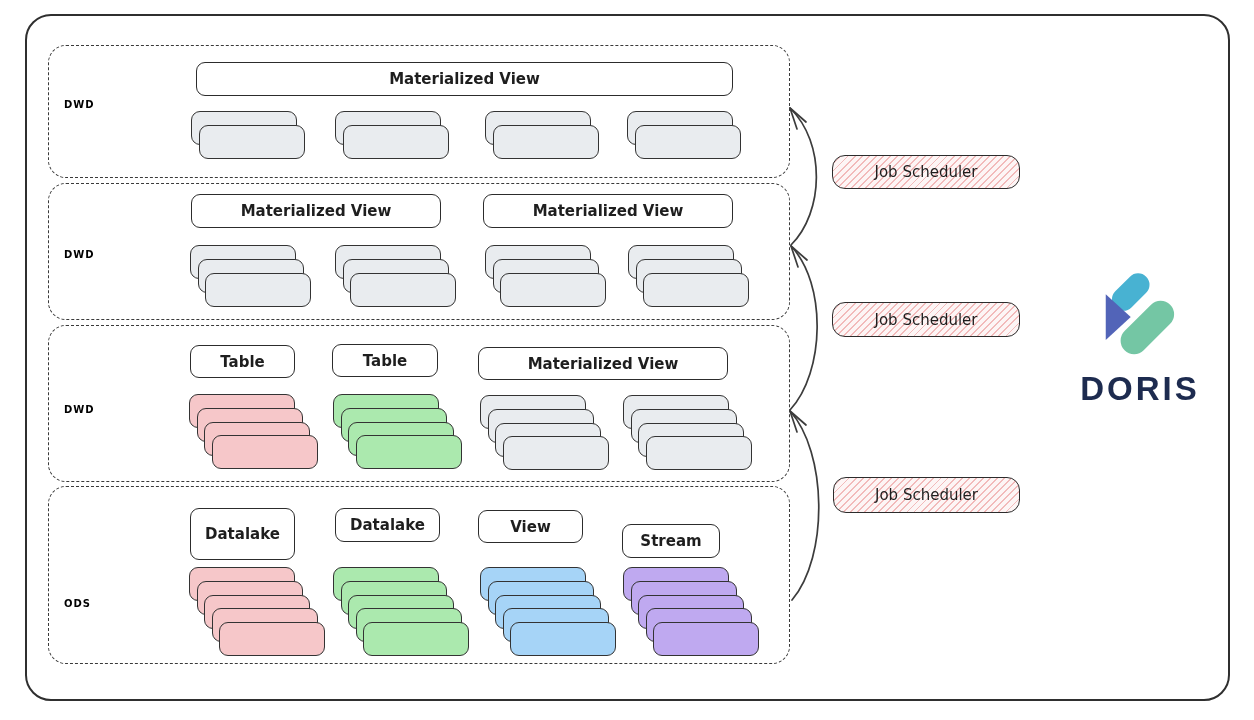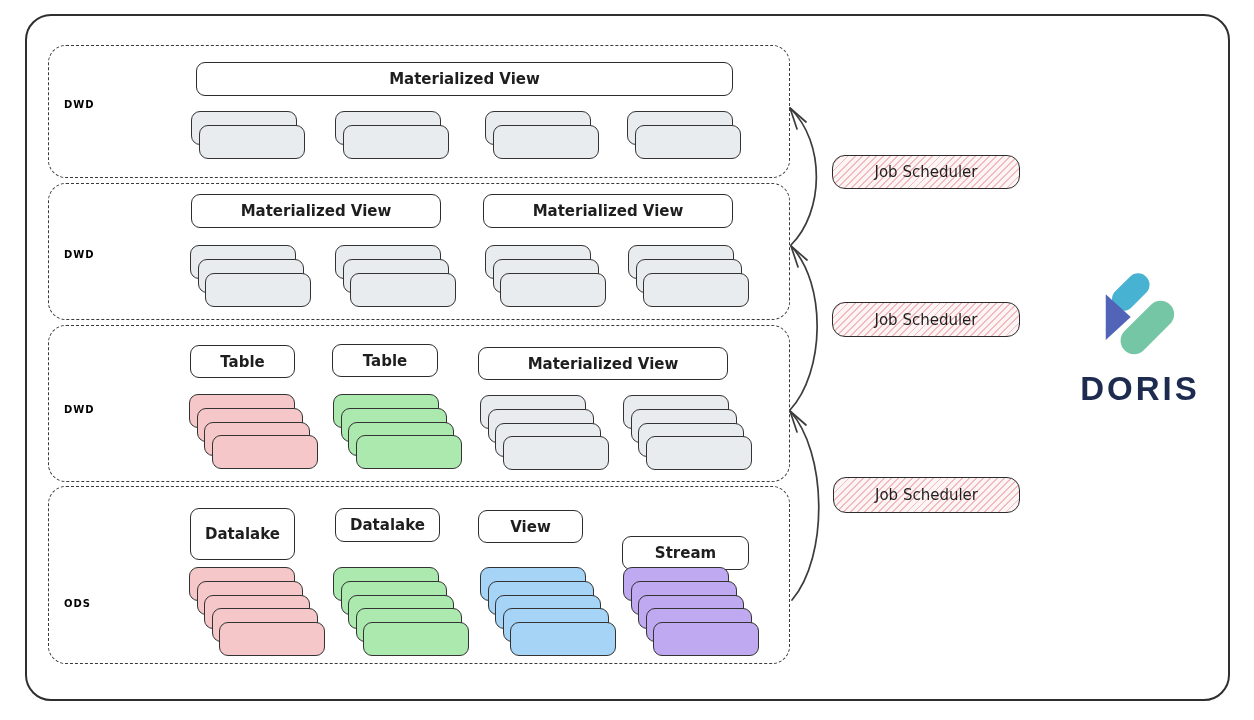--- a/index.html
+++ b/index.html
@@ -104,21 +104,21 @@
       <div class="card" style="left: 502.5px; top: 436.4px; width: 106px; height: 34px; background: rgb(233, 236, 239); z-index: 4;"></div>
       <div class="card" style="left: 623px; top: 395px; width: 106px; height: 34px; background: rgb(233, 236, 239); z-index: 1;"></div>
       <div class="card" style="left: 630.5px; top: 408.8px; width: 106px; height: 34px; background: rgb(233, 236, 239); z-index: 2;"></div>
       <div class="card" style="left: 638px; top: 422.6px; width: 106px; height: 34px; background: rgb(233, 236, 239); z-index: 3;"></div>
       <div class="card" style="left: 645.5px; top: 436.4px; width: 106px; height: 34px; background: rgb(233, 236, 239); z-index: 4;"></div>
       <div class="section-frame" style="left: 48px; top: 486px; width: 740px; height: 176px;"></div>
       <div class="section-label" style="left: 64px; top: 569px; margin-top: 34px;">ODS</div>
       <div class="type-box" style="left: 190px; top: 508px; width: 105px; height: 52px;">Datalake</div>
       <div class="type-box" style="left: 335px; top: 508px; width: 105px; height: 34px;">Datalake</div>
       <div class="type-box" style="left: 478px; top: 510px; width: 105px; height: 33px;">View</div>
-      <div class="type-box" style="left: 622px; top: 536px; width: 127px; height: 34px;">Stream</div>
+      <div class="type-box" style="left: 622px; top: 524px; width: 98px; height: 34px;">Stream</div>
       <div class="card" style="left: 189px; top: 567px; width: 106px; height: 34px; background: rgb(246, 199, 201); z-index: 1;"></div>
       <div class="card" style="left: 196.5px; top: 580.8px; width: 106px; height: 34px; background: rgb(246, 199, 201); z-index: 2;"></div>
       <div class="card" style="left: 204px; top: 594.6px; width: 106px; height: 34px; background: rgb(246, 199, 201); z-index: 3;"></div>
       <div class="card" style="left: 211.5px; top: 608.4px; width: 106px; height: 34px; background: rgb(246, 199, 201); z-index: 4;"></div>
       <div class="card" style="left: 219px; top: 622.2px; width: 106px; height: 34px; background: rgb(246, 199, 201); z-index: 5;"></div>
       <div class="card" style="left: 333px; top: 567px; width: 106px; height: 34px; background: rgb(171, 233, 174); z-index: 1;"></div>
       <div class="card" style="left: 340.5px; top: 580.8px; width: 106px; height: 34px; background: rgb(171, 233, 174); z-index: 2;"></div>
       <div class="card" style="left: 348px; top: 594.6px; width: 106px; height: 34px; background: rgb(171, 233, 174); z-index: 3;"></div>
       <div class="card" style="left: 355.5px; top: 608.4px; width: 106px; height: 34px; background: rgb(171, 233, 174); z-index: 4;"></div>
       <div class="card" style="left: 363px; top: 622.2px; width: 106px; height: 34px; background: rgb(171, 233, 174); z-index: 5;"></div>

